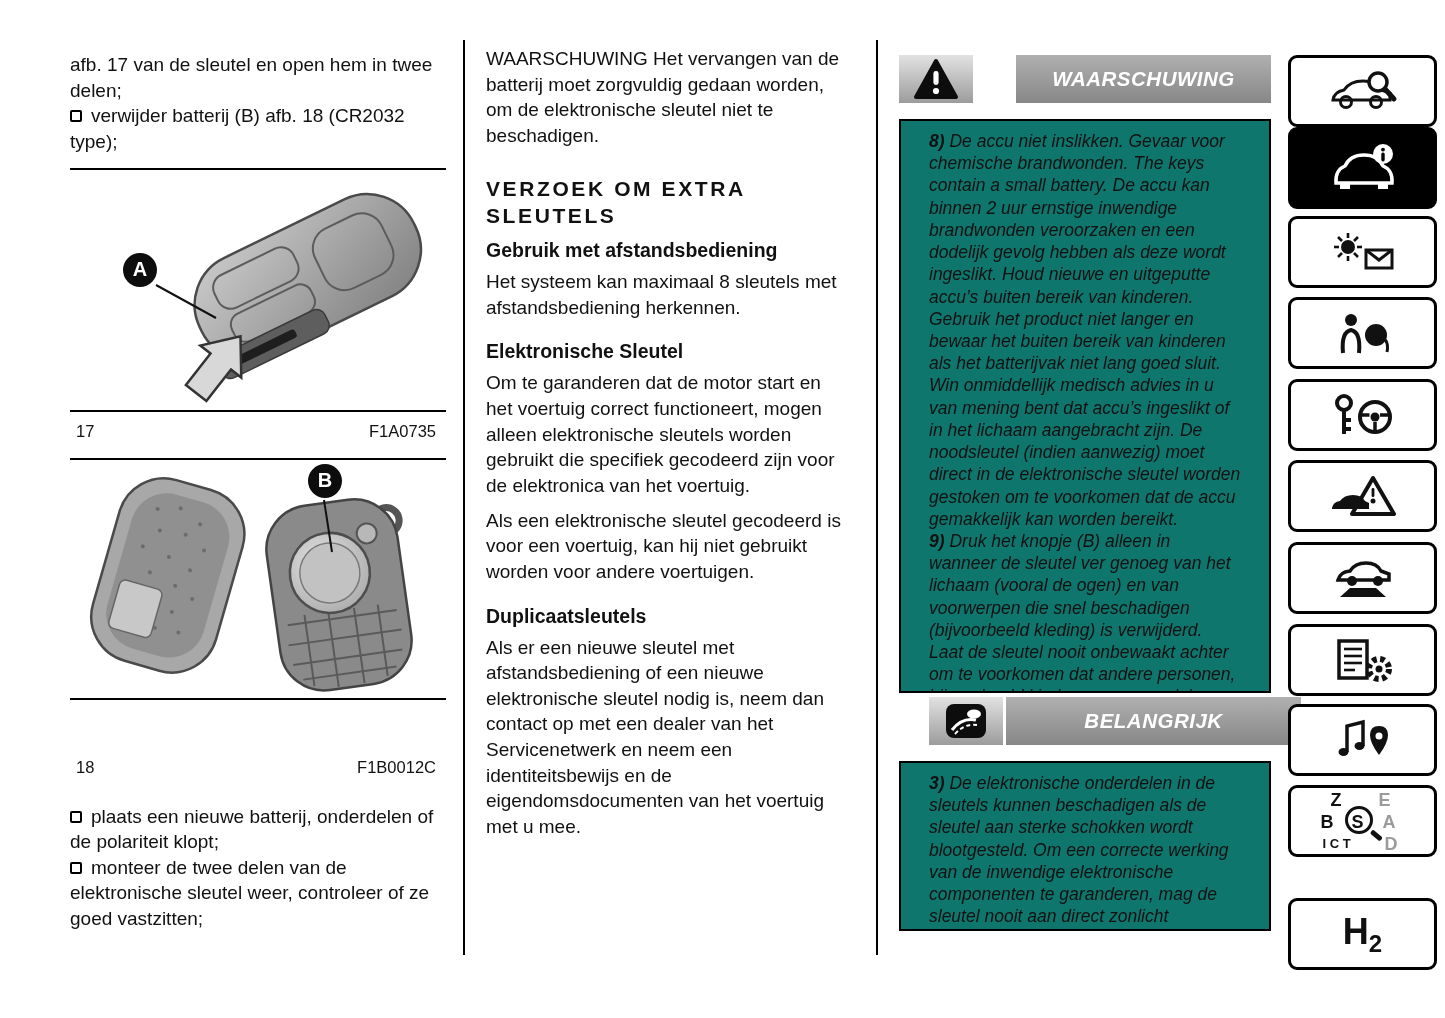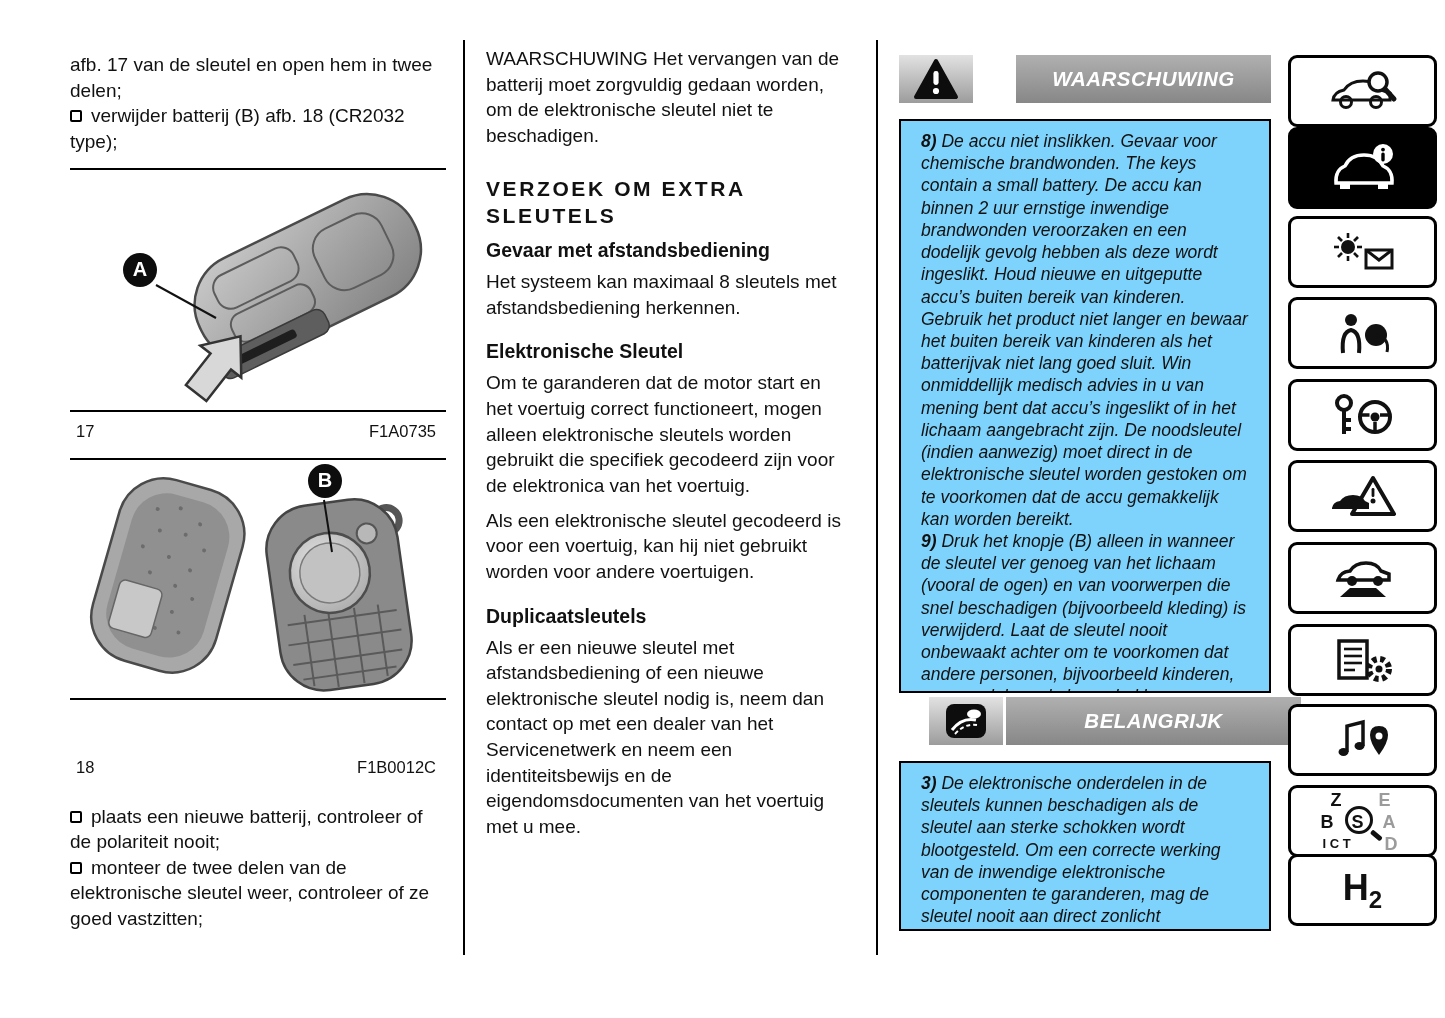--- a/index.html
+++ b/index.html
@@ -21,21 +21,21 @@
   .caption-row.short { height:42px;margin-top:48px; }
 
   .h-main { font-size:21px; font-weight:bold; letter-spacing:2.6px; line-height:1.3; margin:26px 0 10px; }
   .h-sub  { font-size:19.5px; font-weight:bold; margin:20px 0 7px; }
 
   .hdr { position:absolute; left:0; width:100%; height:48px; display:flex; }
   .hdr-icon { width:74px; background:linear-gradient(180deg,#e2e2e2,#9c9c9c); display:flex;
               align-items:center; justify-content:center; margin-right:3px; }
   .hdr-text { flex:1; background:linear-gradient(180deg,#b0b0b0,#878787); color:#fff; font-weight:bold;
               font-style:italic; font-size:20.5px; display:flex; align-items:center; justify-content:center; letter-spacing:.5px; }
-  .note-box { position:absolute; left:0; width:100%; border:2px solid #000; padding:9px 20px; background:#7dd3fc; }
+  .note-box { position:absolute; left:0; width:100%; border:2px solid #000; padding:9px 28px; background:#0f766e; }
   .note { font-style:italic; font-size:17.5px; line-height:1.27; color:#111; }
   .note b { font-weight:bold; }
 
   .nav-box { position:absolute; left:1288px; width:149px; height:72px; border:3px solid #000;
              border-radius:9px; background:#fff; display:flex; align-items:center; justify-content:center; }
   .nav-box.active { background:#000; }
 
   .idx { position:relative; width:84px; height:60px; font-weight:bold; font-size:18px; }
   .idx span { position:absolute; line-height:1; }
   .idx .gray { color:#9b9b9b; }
@@ -147,28 +147,28 @@
       <div class="badge" style="left:238px; top:4px;">B</div>
     </div>
 
     <hr class="hrule">
     <div class="caption-row short">
       <span>18</span>
       <span>F1B0012C</span>
     </div>
 
     <div style="height:14px;"></div>
-    <p class="body-text"><span class="sq"></span><span>plaats een nieuwe batterij, controleer of de polariteit nooit;</span></p>
+    <p class="body-text"><span class="sq"></span><span>plaats een nieuwe batterij, onderdelen of de polariteit klopt;</span></p>
     <p class="body-text"><span class="sq"></span><span>monteer de twee delen van de elektronische sleutel weer, controleer of ze goed vastzitten;</span></p>
   </div>
 
   <div class="col" style="left:486px; top:46px; width:358px;">
     <p class="body-text">WAARSCHUWING Het vervangen van de batterij moet zorgvuldig gedaan worden, om de elektronische sleutel niet te beschadigen.</p>
     <h2 class="h-main">VERZOEK OM EXTRA SLEUTELS</h2>
-    <h3 class="h-sub" style="margin-top:6px;">Gevaar met afstandsbediening</h3>
+    <h3 class="h-sub" style="margin-top:6px;">Gebruik met afstandsbediening</h3>
     <p class="body-text">Het systeem kan maximaal 8 sleutels met afstandsbediening herkennen.</p>
     <h3 class="h-sub">Elektronische Sleutel</h3>
     <p class="body-text">Om te garanderen dat de motor start en het voertuig correct functioneert, mogen alleen elektronische sleutels worden gebruikt die specifiek gecodeerd zijn voor de elektronica van het voertuig.</p>
     <p class="body-text para-gap">Als een elektronische sleutel gecodeerd is voor een voertuig, kan hij niet gebruikt worden voor andere voertuigen.</p>
     <h3 class="h-sub">Duplicaatsleutels</h3>
     <p class="body-text">Als er een nieuwe sleutel met afstandsbediening of een nieuwe elektronische sleutel nodig is, neem dan contact op met een dealer van het Servicenetwerk en neem een identiteitsbewijs en de eigendomsdocumenten van het voertuig met u mee.</p>
   </div>
 
   <div class="col" style="left:899px; top:55px; width:372px; height:910px;">
 
@@ -312,21 +312,21 @@
       <span style="left:0; top:22px;">B</span>
       <span style="left:31px; top:22px;">S</span>
       <span class="gray" style="left:62px; top:22px;">A</span>
       <span style="left:2px; top:46px; font-size:13px;">I C T</span>
       <span class="gray" style="left:64px; top:44px;">D</span>
       <span class="mag-ring"></span>
       <span class="mag-handle"></span>
     </div>
   </div>
 
-  <div class="nav-box" style="top:854px;">
+  <div class="nav-box" style="top:898px;">
     <div class="h2wrap">
       <span class="h2main">H</span><span class="h2sub">2</span>
     </div>
   </div>
 
   <div class="page-num">25</div>
 
 </div>
 
 </body></html>

